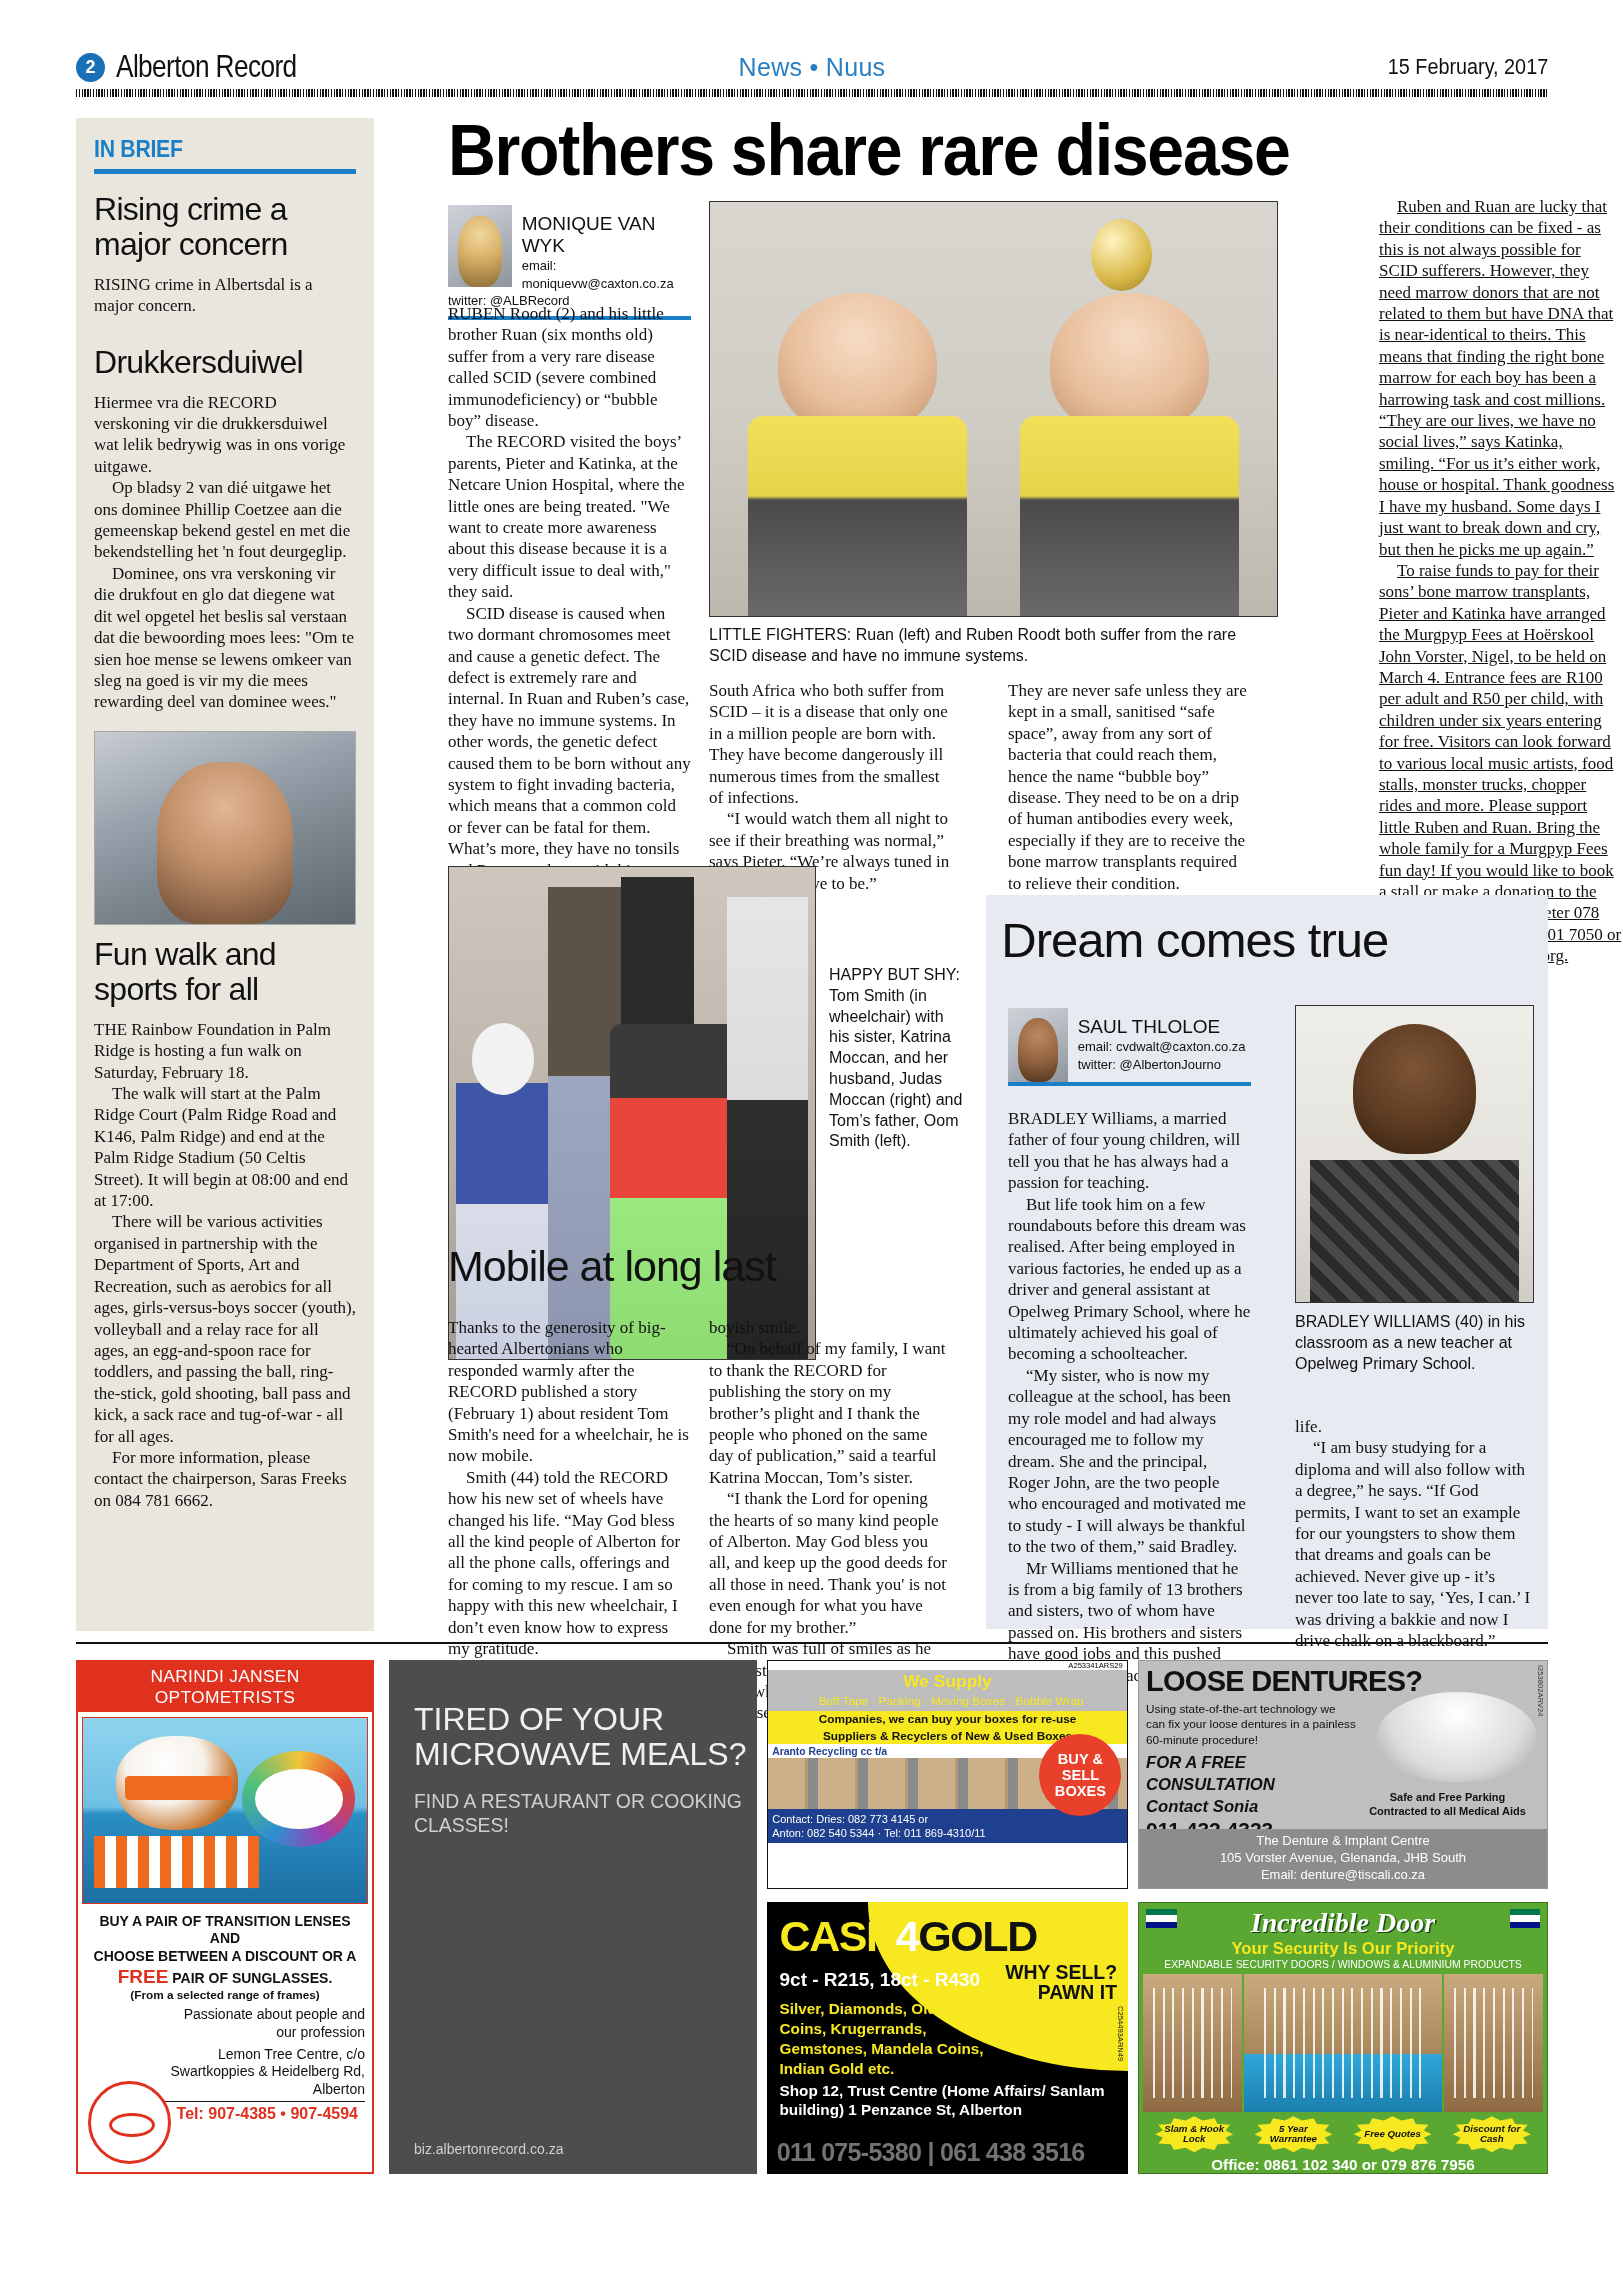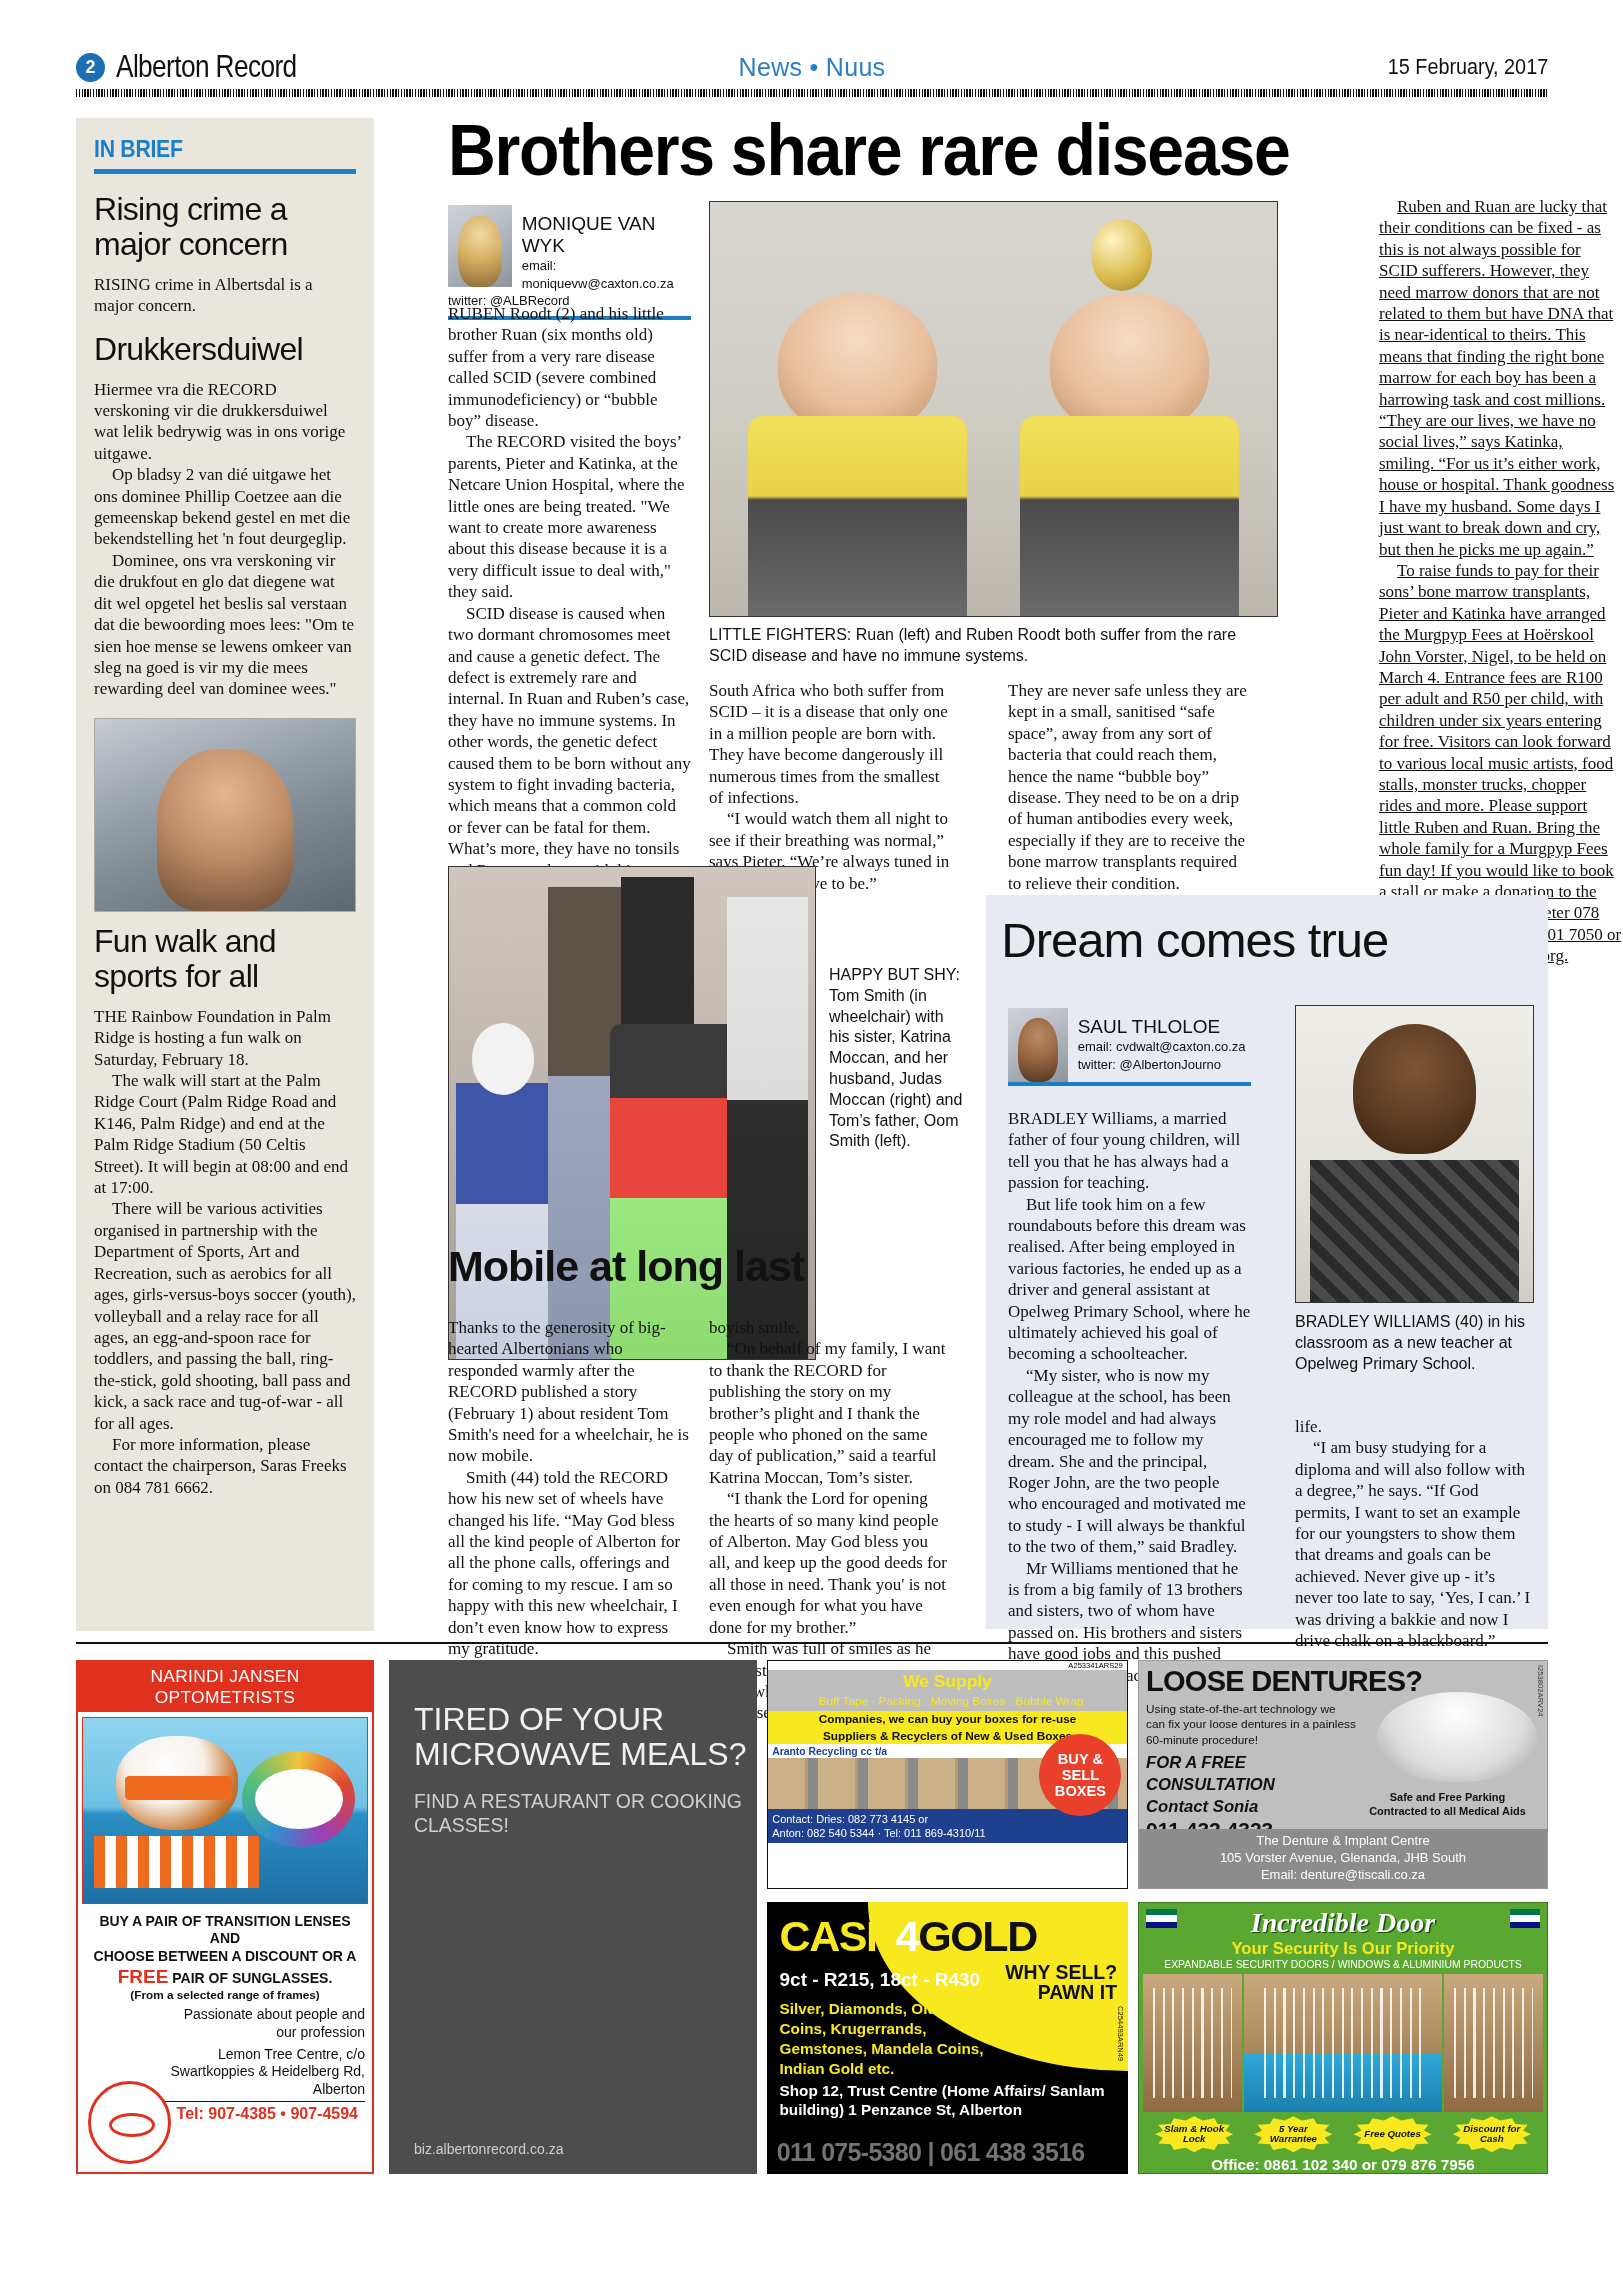--- a/index.html
+++ b/index.html
@@ -139,21 +139,21 @@
     background: linear-gradient(180deg,#3a3a3a 0%, #3a3a3a 22%, #e8453c 22%, #e8453c 52%, #9ae87f 52%, #8edb72 100%);
     border-radius:11px 11px 4.2px 4.2px; }
   .mobile-photo .figD { position:absolute; right:2%; bottom:0; width:22%; height:94%;
     background: linear-gradient(180deg,#e6e6e6 0%, #dcdcdc 44%, #2e2e2e 44%, #242424 100%); }
   .mobile-caption {
     position:absolute; left:829px; top:965px; width:139px;
     font-family:"Liberation Sans",sans-serif; font-size:16px; line-height:1.3; color:#111;
   }
   .mobile-head {
     position:absolute; left:448px; top:1242px; width:528px;
-    font-family:"Liberation Sans",sans-serif; font-size:43px; color:#111; letter-spacing:-1px;font-weight:bold;
+    font-family:"Liberation Sans",sans-serif; font-size:43px; color:#111; letter-spacing:-1px;
   }
   .mob-col1 { position:absolute; left:448px; top:1317px; width:243px; }
   .mob-col2 { position:absolute; left:709px; top:1317px; width:243px; }
 
   
   .dream-box {
     position:absolute; left:986px; top:895px; width:562px; height:734px;
     background:#e8eaf2; padding:12.5px 15.3px;
   }
   .dream-head {
@@ -331,21 +331,21 @@
 
   <div class="sidebar">
     <div class="inbrief-label">IN BRIEF</div>
     <div class="inbrief-rule"></div>
 
     <h2 class="brief-head">Rising crime a major concern</h2>
     <div class="brief-body">
       <p class="first">RISING crime in Albertsdal is a major concern.</p>
     </div>
 
-    <h2 class="brief-head" style="margin-top:15px">Drukkersduiwel</h2>
+    <h2 class="brief-head" style="margin-top:28px">Drukkersduiwel</h2>
     <div class="brief-body">
       <p class="first">Hiermee vra die RECORD verskoning vir die drukkersduiwel wat lelik bedrywig was in ons vorige uitgawe.</p>
       <p>Op bladsy 2 van dié uitgawe het ons dominee Phillip Coetzee aan die gemeenskap bekend gestel en met die bekendstelling het 'n fout deurgeglip.</p>
       <p>Dominee, ons vra verskoning vir die drukfout en glo dat diegene wat dit wel opgetel het beslis sal verstaan dat die bewoording moes lees: "Om te sien hoe mense se lewens omkeer van sleg na goed is vir my die mees rewarding deel van dominee wees."</p>
     </div>
 
     <div class="sidebar-photo"></div>
 
     <h2 class="brief-head" style="margin-top:12.5px">Fun walk and sports for all</h2>
     <div class="brief-body">

